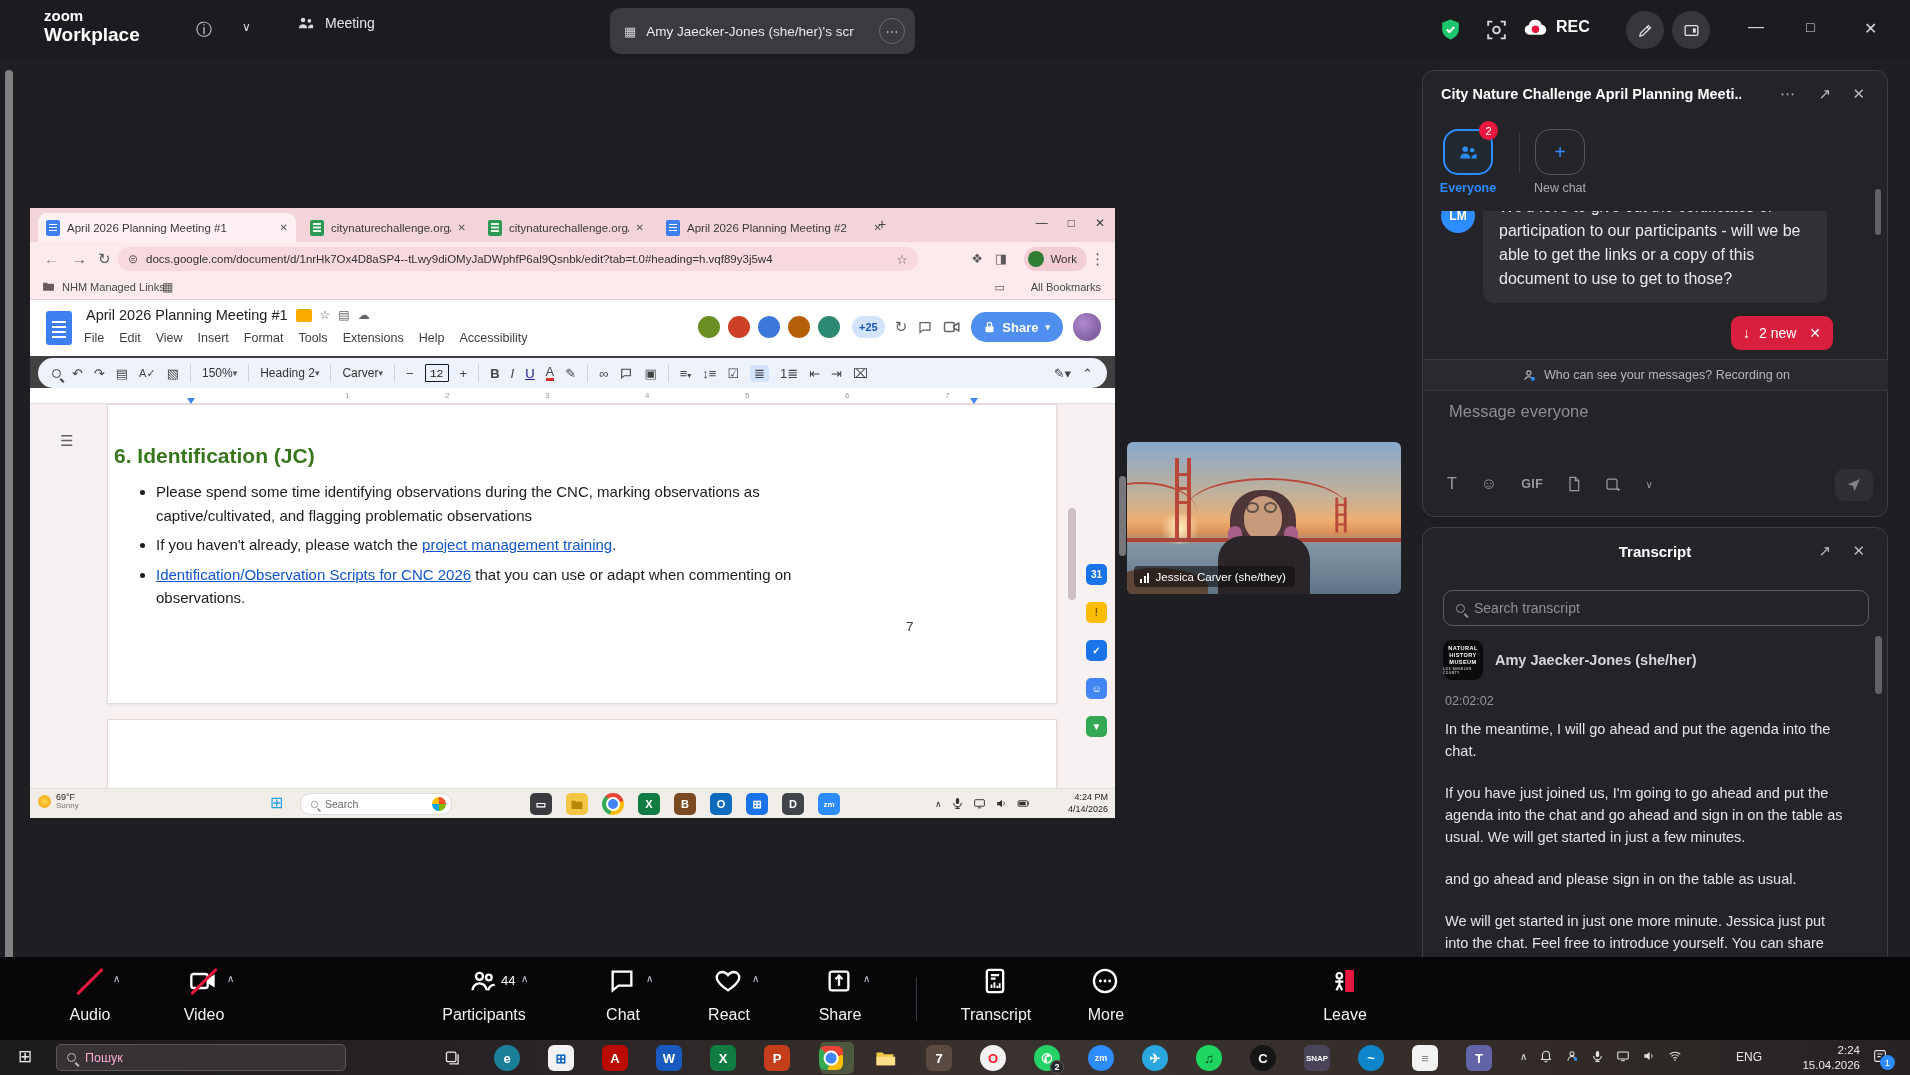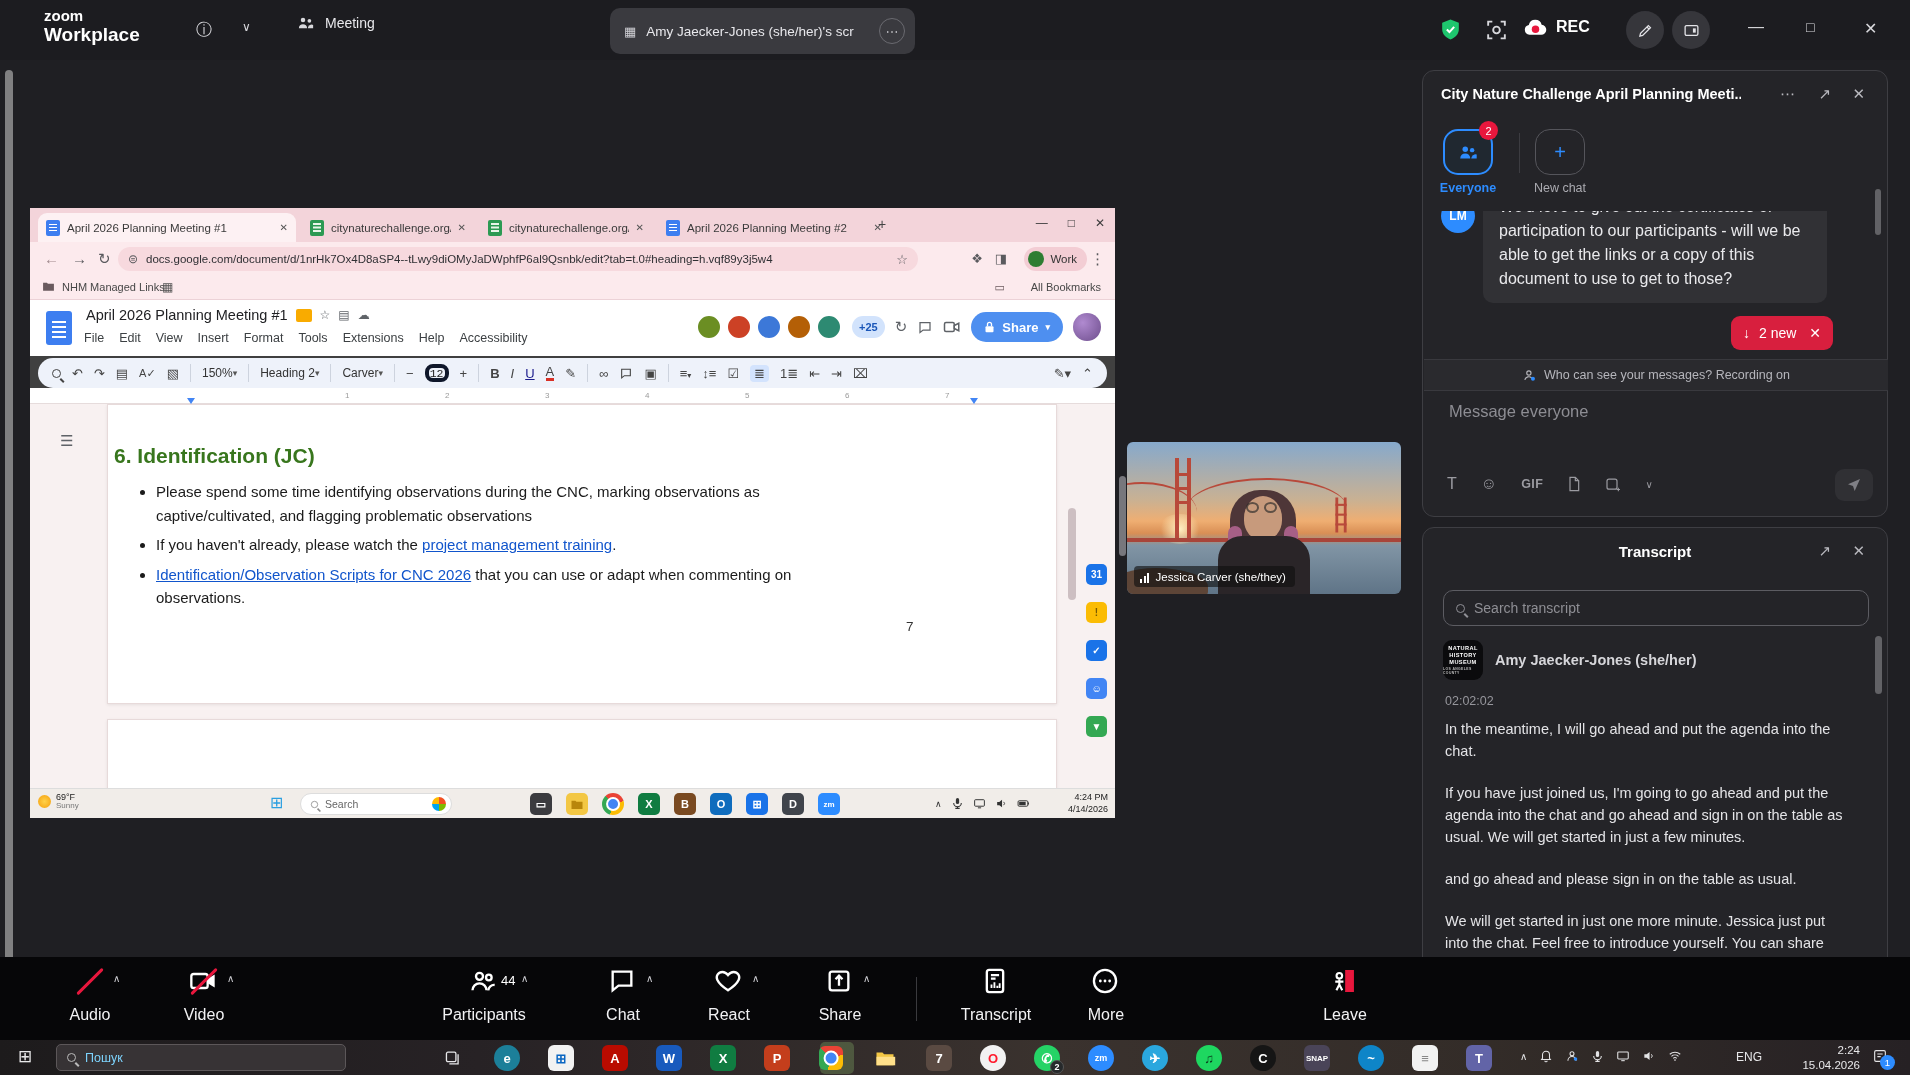--- a/index.html
+++ b/index.html
@@ -55,21 +55,21 @@
   #doc-menus{position:absolute;left:54px;top:31px;gap:15px;font-size:12.5px;color:#3c4043;}
   #collab-row{position:absolute;right:14px;top:12px;gap:10px;}
   .avatarc{width:26px;height:26px;border-radius:50%;border:2px solid #fff;}
   #collab-extra{height:22px;padding:0 7px;background:#d2e3fc;border-radius:11px;font-size:11px;color:#1a56b8;display:flex;align-items:center;font-weight:700;}
   #share-btn{height:30px;border-radius:15px;background:#4e8ff0;color:#fff;display:flex;align-items:center;gap:7px;padding:0 13px;font-size:13px;font-weight:700;}
   #acct-avatar{width:28px;height:28px;border-radius:50%;background:radial-gradient(circle at 35% 35%,#b08ad0,#6d4d8c);}
   .dc-toolbar{position:absolute;left:8px;top:150px;width:1069px;height:30px;background:#eef2fa;border-radius:15px;display:flex;align-items:center;gap:11px;padding:0 14px;color:#444;font-size:13px;}
   .dc-toolbar .sep{width:1px;height:18px;background:#cdd3de;}
   .tchip{display:flex;align-items:center;font-size:12px;color:#333;}
   .tchip .cv{font-size:9px;color:#555;}
-  .sizebox{width:24px;height:18px;border:4px solid #0f172a;border-radius:8px;font-size:11.5px;display:flex;align-items:center;justify-content:center;color:#222;font-family:Liberation Mono, monospace;}
+  .sizebox{width:24px;height:18px;border:1px solid #0f172a;border-radius:1px;font-size:11.5px;display:flex;align-items:center;justify-content:center;color:#222;font-family:Liberation Mono, monospace;}
   .tbi{font-size:13px;}
   .tbi.hl{background:#d3e3fd;border-radius:4px;padding:1px 4px;}
   .dc-ruler{position:absolute;left:0;top:180px;width:100%;height:16px;background:#fff;border-bottom:1px solid #e6dcdc;font-size:8px;color:#9a9a9a;}
   .rnum{position:absolute;top:3px;}
   .mgn{position:absolute;top:10px;width:0;height:0;border-left:4px solid transparent;border-right:4px solid transparent;border-top:6px solid #4285f4;}
   .dc-canvas{position:absolute;left:0;top:196px;width:100%;height:384px;background:#f8f1f1;overflow:hidden;}
   .page{position:absolute;left:77px;width:950px;background:#fff;border:1px solid #e7dada;box-shadow:0 1px 3px rgba(0,0,0,.08);}
   #page1{top:0;height:300px;}
   #page2{top:315px;height:70px;}
   #doc-heading{position:absolute;left:84px;top:40px;font-size:21px;font-weight:700;color:#38761d;}
@@ -153,21 +153,21 @@
   .ctl .ico{position:relative;display:inline-block;width:30px;height:30px;color:#fff;}
   .ctl.muted .ico::after{content:"";position:absolute;left:-3px;top:13px;width:36px;height:3px;background:#e8173d;transform:rotate(-45deg);border-radius:2px;}
   .ctl .lbl{margin-top:5px;font-size:16px;color:#f2f2f4;}
   .ctl .chev{position:absolute;top:6px;font-size:10px;color:#cfcfd4;}
   .ctl .cnt{position:absolute;top:6px;font-size:13px;color:#fff;}
   #ctl-divider{position:absolute;left:916px;top:20px;width:1px;height:44px;background:#3a3a3e;}
 
   
   #taskbar{position:absolute;left:0;top:1040px;width:1910px;height:35px;background:linear-gradient(90deg,#1d1b1c 0%,#272225 25%,#3a322e 55%,#332c28 78%,#262124 100%);}
   #tb-start{position:absolute;left:18px;top:8px;color:#e8e8ea;font-size:17px;line-height:1;}
-  #tb-search{position:absolute;left:56px;top:4px;width:290px;height:27px;background:#373335;border:1px solid #5c5759;border-radius:5px;display:flex;align-items:center;gap:9px;padding:0 10px;color:#7dd3fc;font-size:12.5px;}
+  #tb-search{position:absolute;left:56px;top:4px;width:290px;height:27px;background:#373335;border:1px solid #5c5759;border-radius:5px;display:flex;align-items:center;gap:9px;padding:0 10px;color:#f9a8d4;font-size:12.5px;}
   .tb-chip{position:absolute;top:5px;width:26px;height:26px;border-radius:6px;display:flex;align-items:center;justify-content:center;font-size:13px;font-weight:700;color:#fff;}
   .tb-chip .badge{position:absolute;right:-4px;bottom:-3px;width:14px;height:14px;border-radius:50%;background:#26292b;color:#fff;font-size:9px;display:flex;align-items:center;justify-content:center;border:1px solid #555;}
   #chrome-active-bg{position:absolute;left:820px;top:2px;width:34px;height:32px;background:rgba(130,170,100,.35);border-radius:5px;}
   #tb-tray{position:absolute;left:1520px;top:9px;gap:12px;color:#e4e4e6;}
   #tb-lang{position:absolute;left:1736px;top:10px;color:#e8e8ea;font-size:12px;}
   #tb-time{position:absolute;left:1775px;top:3px;width:85px;text-align:right;color:#e8e8ea;font-size:11.5px;line-height:1.3;}
   #tb-notif{position:absolute;left:1872px;top:8px;color:#e4e4e6;}
   #tb-notif .nbadge{position:absolute;right:-7px;bottom:-6px;min-width:15px;height:15px;border-radius:8px;background:#2d8cff;color:#fff;font-size:9.5px;display:flex;align-items:center;justify-content:center;padding:0 3px;}
 
   .mag{display:inline-block;width:9px;height:9px;border:1.5px solid currentColor;border-radius:50%;position:relative;flex:0 0 auto;}

